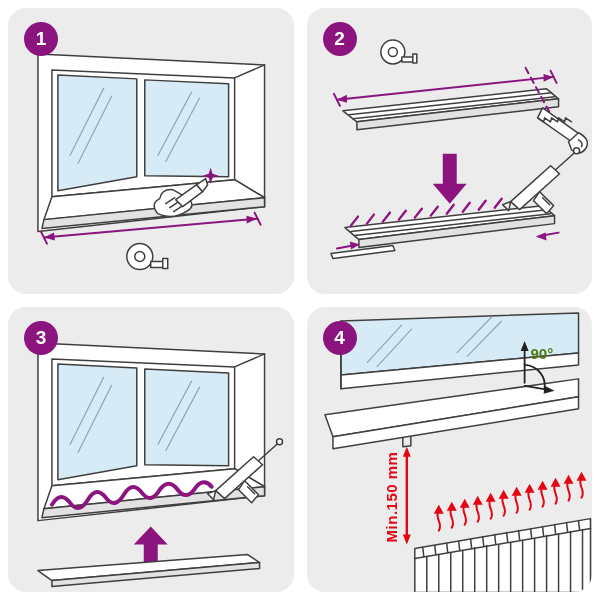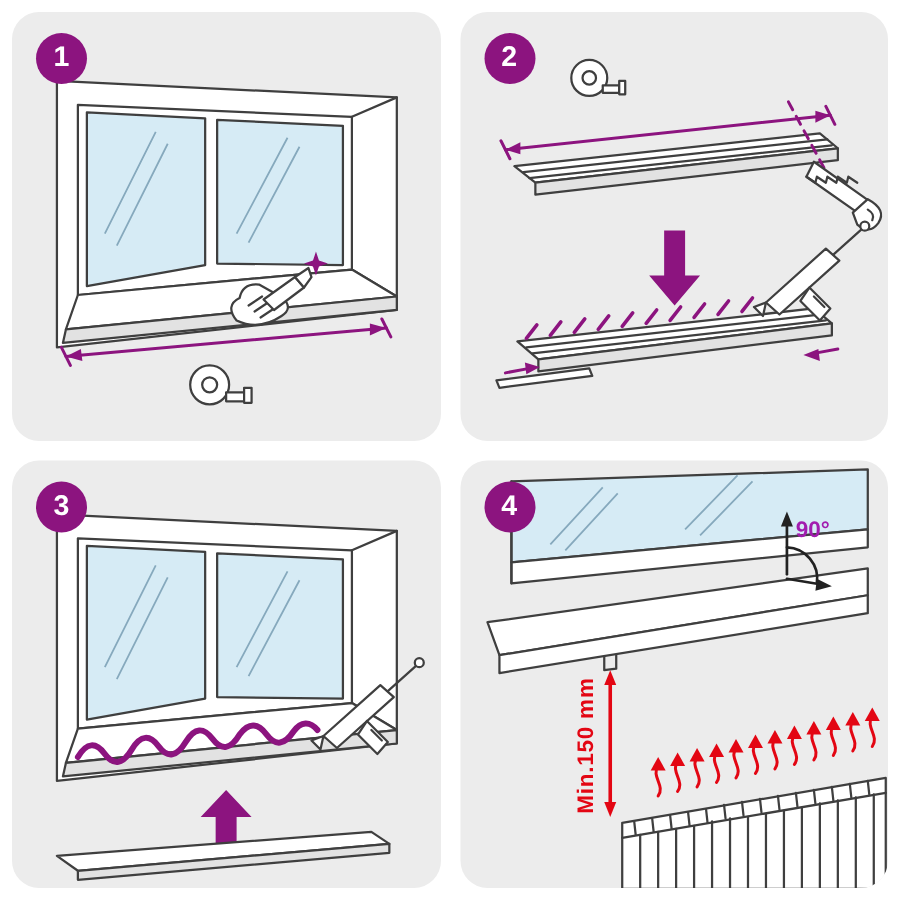--- a/index.html
+++ b/index.html
@@ -27,21 +27,21 @@
   .badge {
     position:absolute; top:14px; left:16px;
     width:34px; height:34px; border-radius:50%;
     background: var(--accent-purple, #8c147f);
     color:#ffffff; font-size:19px; font-weight:700;
     display:flex; align-items:center; justify-content:center;
     z-index:2;
   }
   .angle-label {
     position:absolute; left:224px; top:38px;
-    font-size:15px; font-weight:700; color:#a21caf; z-index:2;
+    font-size:15px; font-weight:700; color:#4d7c0f; z-index:2;
   }
   .min-label {
     position:absolute; left:84px; top:190px;
     transform:translate(-50%,-50%) rotate(-90deg);
     font-size:15px; font-weight:700;
     color: var(--warning-red, #e30613);
     white-space:nowrap; z-index:2; letter-spacing:0.5px;
   }
   
   .s-ln  { stroke: var(--outline, #3f3f3f); stroke-width:1.5; fill:none; stroke-linejoin:round; stroke-linecap:round; }

